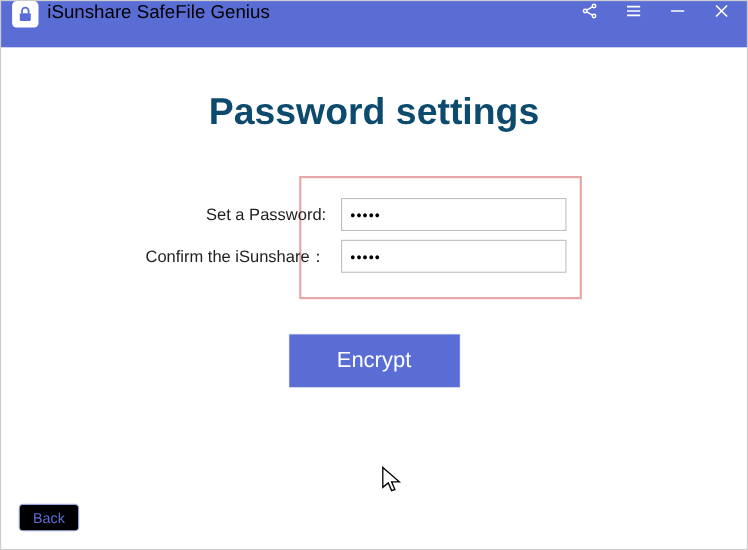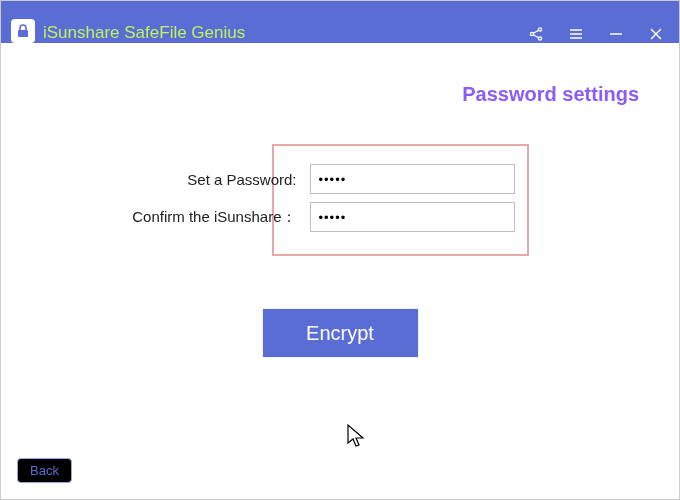--- a/index.html
+++ b/index.html
@@ -9,23 +9,23 @@
       font-family: "Segoe UI", Arial, sans-serif;
       background: #fff;
       border: 1px solid #ccc;
       position: relative;
       overflow: hidden;
     }
     .titlebar {
       background: #5a6dd4;
       height: 42px;
       display: flex;
-      align-items: flex-end;
+      align-items: flex-start;
       padding: 0 14px 0 10px;
-      color: #bef264;
+      color: #000000;
     }
     .app-icon {
       width: 24px;
       height: 24px;
       background: #fff;
       border-radius: 4px;
       display: flex;
       align-items: center;
       justify-content: center;
       margin-right: 8px;
@@ -49,25 +49,24 @@
       cursor: pointer;
       color: #fff;
     }
     .content {
       padding: 40px 40px 0 40px;
       text-align: center;
       position: relative;
       height: calc(100% - 42px);
     }
     .page-title {
-      font-size: 20px;
+      font-size: 34px;
       font-weight: 600;
-      color: #8b5cf6;
+      color: #0c4a6e;
       margin-bottom: 38px;
-      text-align: right;
     }
     .form-area {
       border: 2px solid #e8a7a7;
       display: inline-block;
       padding: 10px 12px 16px 12px;
       position: relative;
       margin-left: 120px;
     }
     .form-row {
       display: flex;
@@ -90,21 +89,21 @@
       width: 205px;
       height: 30px;
       border: 1px solid #bfbfbf;
       padding: 0 8px;
       font-size: 13px;
       font-family: Arial, sans-serif;
       letter-spacing: 1px;
       outline: none;
     }
     .encrypt-btn {
-      margin-top: 53px;
+      margin-top: 32px;
       background: #5a6dd4;
       color: #fff;
       border: none;
       width: 155px;
       height: 48px;
       font-size: 20px;
       font-weight: 400;
       cursor: pointer;
       box-shadow: 0 0 0 1px rgba(0,0,0,0.05);
       text-align: center;

